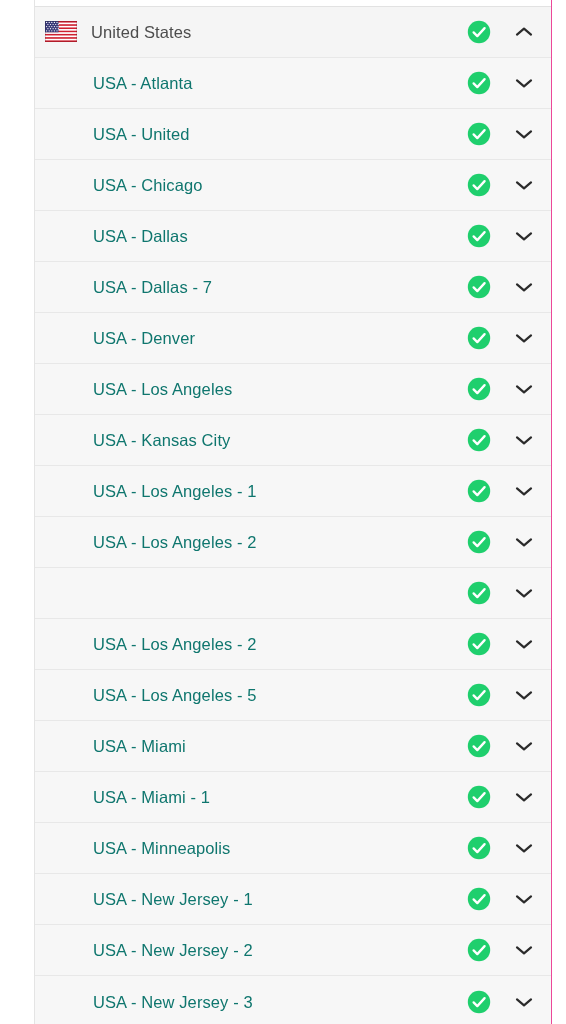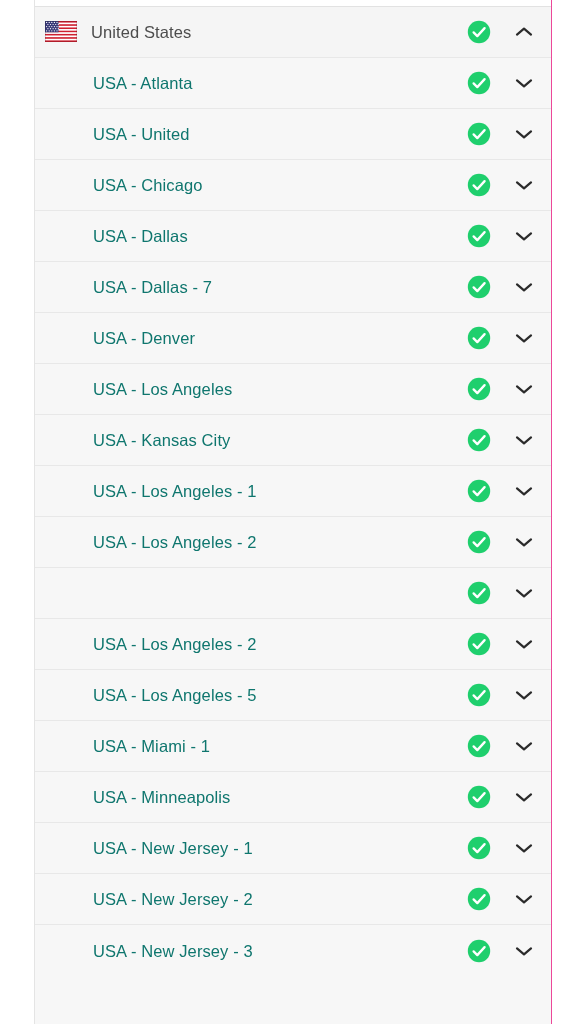--- a/index.html
+++ b/index.html
@@ -356,20 +356,34 @@
               <path d="M6.6 12.4 L10.3 16.1 L17.6 8.1" fill="none" stroke="#ffffff" stroke-width="2.3" stroke-linecap="round" stroke-linejoin="round"></path>
             </svg>
           </span>
           <span class="chevron">
             <svg width="20" height="14" viewBox="0 0 20 14">
               <path d="M3 4.4 L10 10.4 L17 4.4" fill="none" stroke="#2b2b2b" stroke-width="2.2" stroke-linecap="round" stroke-linejoin="round"></path>
             </svg>
           </span>
         </div>
         <div class="row">
+          <span class="row-label">USA - Miami</span>
+          <span class="status-icon">
+            <svg width="24" height="24" viewBox="0 0 24 24">
+              <circle cx="12" cy="12" r="11.2" fill="#1fcf6d"></circle>
+              <path d="M6.6 12.4 L10.3 16.1 L17.6 8.1" fill="none" stroke="#ffffff" stroke-width="2.3" stroke-linecap="round" stroke-linejoin="round"></path>
+            </svg>
+          </span>
+          <span class="chevron">
+            <svg width="20" height="14" viewBox="0 0 20 14">
+              <path d="M3 4.4 L10 10.4 L17 4.4" fill="none" stroke="#2b2b2b" stroke-width="2.2" stroke-linecap="round" stroke-linejoin="round"></path>
+            </svg>
+          </span>
+        </div>
+        <div class="row">
           <span class="row-label">USA - Miami - 1</span>
           <span class="status-icon">
             <svg width="24" height="24" viewBox="0 0 24 24">
               <circle cx="12" cy="12" r="11.2" fill="#1fcf6d"></circle>
               <path d="M6.6 12.4 L10.3 16.1 L17.6 8.1" fill="none" stroke="#ffffff" stroke-width="2.3" stroke-linecap="round" stroke-linejoin="round"></path>
             </svg>
           </span>
           <span class="chevron">
             <svg width="20" height="14" viewBox="0 0 20 14">
               <path d="M3 4.4 L10 10.4 L17 4.4" fill="none" stroke="#2b2b2b" stroke-width="2.2" stroke-linecap="round" stroke-linejoin="round"></path>

